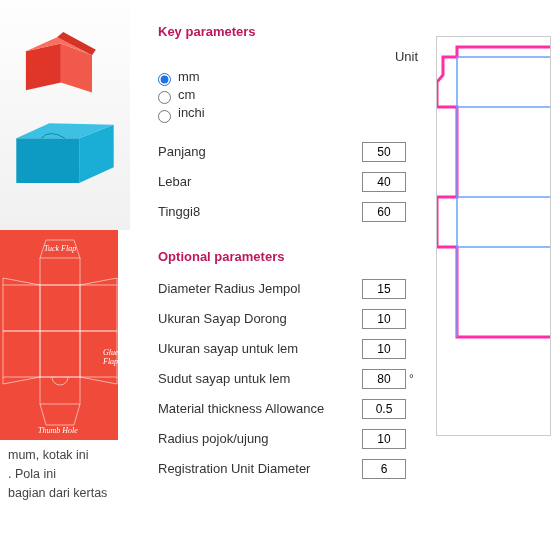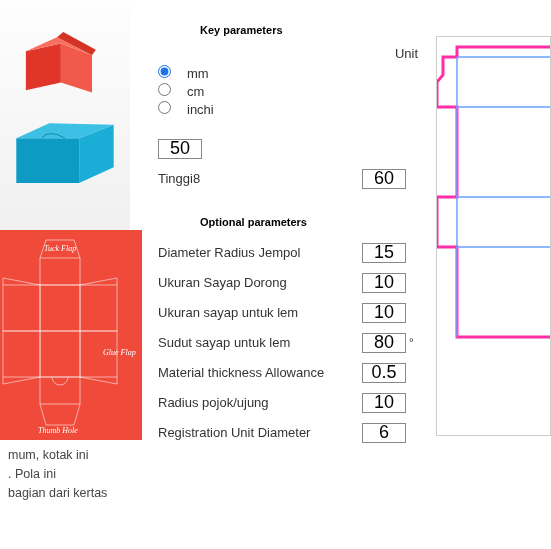--- a/index.html
+++ b/index.html
@@ -36,21 +36,21 @@
       height: 70px;
     }
     .blue-box {
       position: absolute;
       top: 110px;
       left: 10px;
       width: 110px;
       height: 80px;
     }
     .red-diagram {
-      width: 142px;
+      width: 118px;
       height: 210px;
       background: #f04a3a;
       position: relative;
       overflow: hidden;
     }
     .diagram-label {
       position: absolute;
       color: #fff;
       font-size: 8px;
       font-family: serif;
@@ -62,50 +62,49 @@
       line-height: 1.5;
       color: #444;
     }
     .desc-text p { margin: 0; white-space: nowrap; }
     .mid-col {
       flex: 1;
       padding: 24px 8px 0 28px;
     }
     .section-title {
       font-weight: bold;
-      font-size: 11px;
+      font-size: 13px;
       margin-bottom: 10px;
-      color: #000000;
-      margin-left: 42px;
+      color: #be185d;
     }
     .unit-block { margin-bottom: 14px; }
     .unit-block .lbl { margin-bottom: 4px; display: block; text-align: right; }
     .radio-row {
       display: flex;
-      align-items: flex-start;
-      gap: 16px;
+      align-items: flex-end;
+      gap: 7px;
       font-size: 13px;
       line-height: 1.4;
     }
     .radio-row input { margin: 0; accent-color: #1a73e8; }
     .param-row {
       display: flex;
       align-items: center;
       height: 30px;
     }
     .param-row .p-label {
       flex: 1;
       font-size: 13px;
     }
     .param-row input[type="text"] {
       width: 44px;
       height: 20px;
       border: 1px solid #888;
       text-align: center;
-      font-size: 18px;
+      font-size: 12px;
       font-family: inherit;
       padding: 0;
     }
     .param-row .suffix {
       width: 12px;
       padding-left: 3px;
       font-size: 12px;
     }
     .optional-section { margin-top: 22px; }
     .right-col {
@@ -190,21 +189,27 @@
         <input type="radio" name="unit" style="">
         <span>cm</span>
       </label>
       <label class="radio-row">
         <input type="radio" name="unit" style="">
         <span>inchi</span>
       </label>
     </div>
 
     <div class="param-row">
+      <span class="p-label">Panjang</span>
       <input type="text" value="50" style="">
+      <span class="suffix"></span>
+    </div>
+    <div class="param-row">
+      <span class="p-label">Lebar</span>
+      <input type="text" value="40" style="">
       <span class="suffix"></span>
     </div>
     <div class="param-row">
       <span class="p-label">Tinggi8</span>
       <input type="text" value="60" style="">
       <span class="suffix"></span>
     </div>
 
     <div class="optional-section">
       <div class="section-title">Optional parameters</div>

